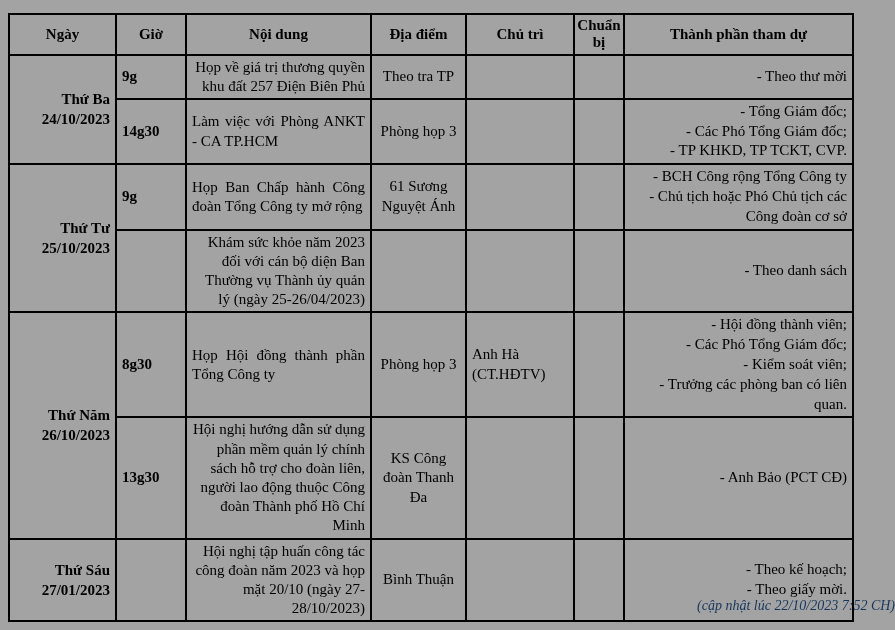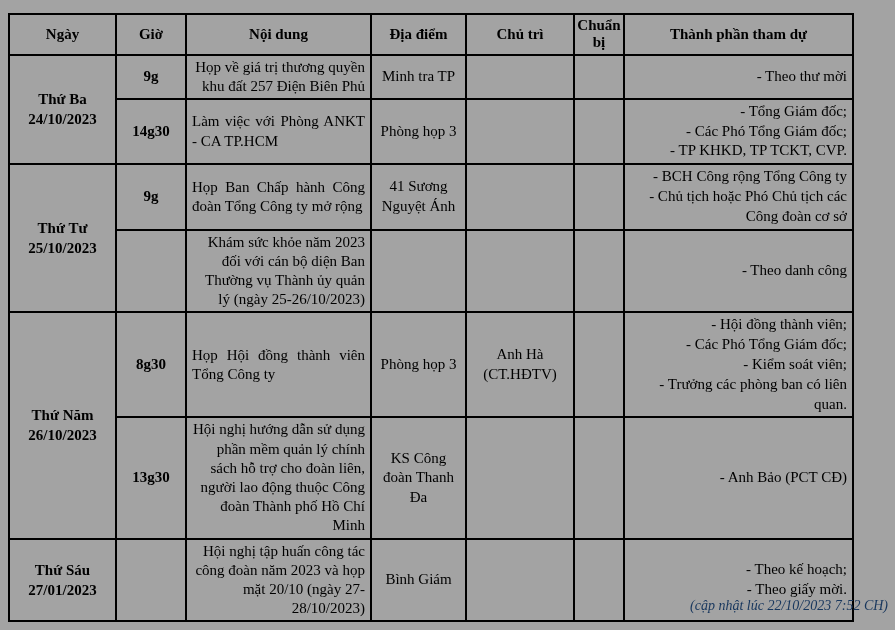--- a/index.html
+++ b/index.html
@@ -26,43 +26,43 @@
     overflow: hidden;
   }
   table.schedule th {
     font-weight: bold;
     text-align: center;
     padding: 2px 2px;
     line-height: 1.15;
   }
   td.day {
     font-weight: bold;
-    text-align: center;
+    text-align: right;
     white-space: pre-line;
     line-height: 1.35;
   }
   td.time {
     font-weight: bold;
-    text-align: center;
+    text-align: left;
   }
   td.content { text-align: right; line-height: 1.28; }
   td.content.jst { text-align: justify; }
   td.loc { text-align: center; line-height: 1.3; }
-  td.chair { text-align: center; white-space: pre-line; line-height: 1.3; }
+  td.chair { text-align: left; white-space: pre-line; line-height: 1.3; }
   td.part {
     text-align: right;
     white-space: pre-line;
     line-height: 1.32;
     padding-left: 6px;
   }
   .notes { margin: 6px 0 0 13px; font-size: 15px; }
   .notes-title { font-weight: bold; padding-left: 15px; margin-bottom: 4px; }
   .updated {
     position: absolute;
-    right: 7px;
+    right: 0;
     top: 598px;
     font-size: 14px;
     font-style: italic;
     color: #17365d;
   }
 </style>
 </head>
 <body>
 
 <div class="page">
@@ -88,61 +88,61 @@
         <th>Thành phần tham dự</th>
       </tr>
     </thead>
     <tbody>
 
       <tr style="height:42px">
         <td class="day" rowspan="2">Thứ Ba
 24/10/2023</td>
         <td class="time">9g</td>
         <td class="content">Họp về giá trị thương quyền khu đất 257 Điện Biên Phủ</td>
-        <td class="loc">Minh tra TP</td>
+        <td class="loc">Theo tra TP</td>
         <td class="chair"></td>
         <td class="prep"></td>
         <td class="part">- Theo thư mời</td>
       </tr>
       <tr style="height:56px">
         <td class="time">14g30</td>
         <td class="content jst">Làm việc với Phòng ANKT - CA TP.HCM</td>
         <td class="loc">Phòng họp 3</td>
         <td class="chair"></td>
         <td class="prep"></td>
         <td class="part">- Tổng Giám đốc;
 - Các Phó Tổng Giám đốc;
 - TP KHKD, TP TCKT, CVP.</td>
       </tr>
 
       <tr style="height:58px">
         <td class="day" rowspan="2">Thứ Tư
 25/10/2023</td>
         <td class="time">9g</td>
         <td class="content jst">Họp Ban Chấp hành Công đoàn Tổng Công ty mở rộng</td>
-        <td class="loc">41 Sương Nguyệt Ánh</td>
+        <td class="loc">61 Sương Nguyệt Ánh</td>
         <td class="chair"></td>
         <td class="prep"></td>
         <td class="part">- BCH Công rộng Tổng Công ty
 - Chủ tịch hoặc Phó Chủ tịch các Công đoàn cơ sở</td>
       </tr>
       <tr style="height:55px">
         <td class="time"></td>
-        <td class="content">Khám sức khỏe năm 2023 đối với cán bộ diện Ban Thường vụ Thành ủy quản lý (ngày 25-26/10/2023)</td>
+        <td class="content">Khám sức khỏe năm 2023 đối với cán bộ diện Ban Thường vụ Thành ủy quản lý (ngày 25-26/04/2023)</td>
         <td class="loc"></td>
         <td class="chair"></td>
         <td class="prep"></td>
-        <td class="part">- Theo danh công</td>
+        <td class="part">- Theo danh sách</td>
       </tr>
 
       <tr style="height:97px">
         <td class="day" rowspan="2">Thứ Năm
 26/10/2023</td>
         <td class="time">8g30</td>
-        <td class="content jst">Họp Hội đồng thành viên Tổng Công ty</td>
+        <td class="content jst">Họp Hội đồng thành phần Tổng Công ty</td>
         <td class="loc">Phòng họp 3</td>
         <td class="chair">Anh Hà
 (CT.HĐTV)</td>
         <td class="prep"></td>
         <td class="part">- Hội đồng thành viên;
 - Các Phó Tổng Giám đốc;
 - Kiểm soát viên;
 - Trưởng các phòng ban có liên quan.</td>
       </tr>
       <tr style="height:76px">
@@ -152,21 +152,21 @@
         <td class="chair"></td>
         <td class="prep"></td>
         <td class="part">- Anh Bảo (PCT CĐ)</td>
       </tr>
 
       <tr style="height:58px">
         <td class="day">Thứ Sáu
 27/01/2023</td>
         <td class="time"></td>
         <td class="content">Hội nghị tập huấn công tác công đoàn năm 2023 và họp mặt 20/10 (ngày 27-28/10/2023)</td>
-        <td class="loc">Bình Giám</td>
+        <td class="loc">Bình Thuận</td>
         <td class="chair"></td>
         <td class="prep"></td>
         <td class="part">- Theo kế hoạch;
 - Theo giấy mời.</td>
       </tr>
     </tbody>
   </table>
 
   <div class="notes">
     <div class="notes-title">Ghi chú:</div>

